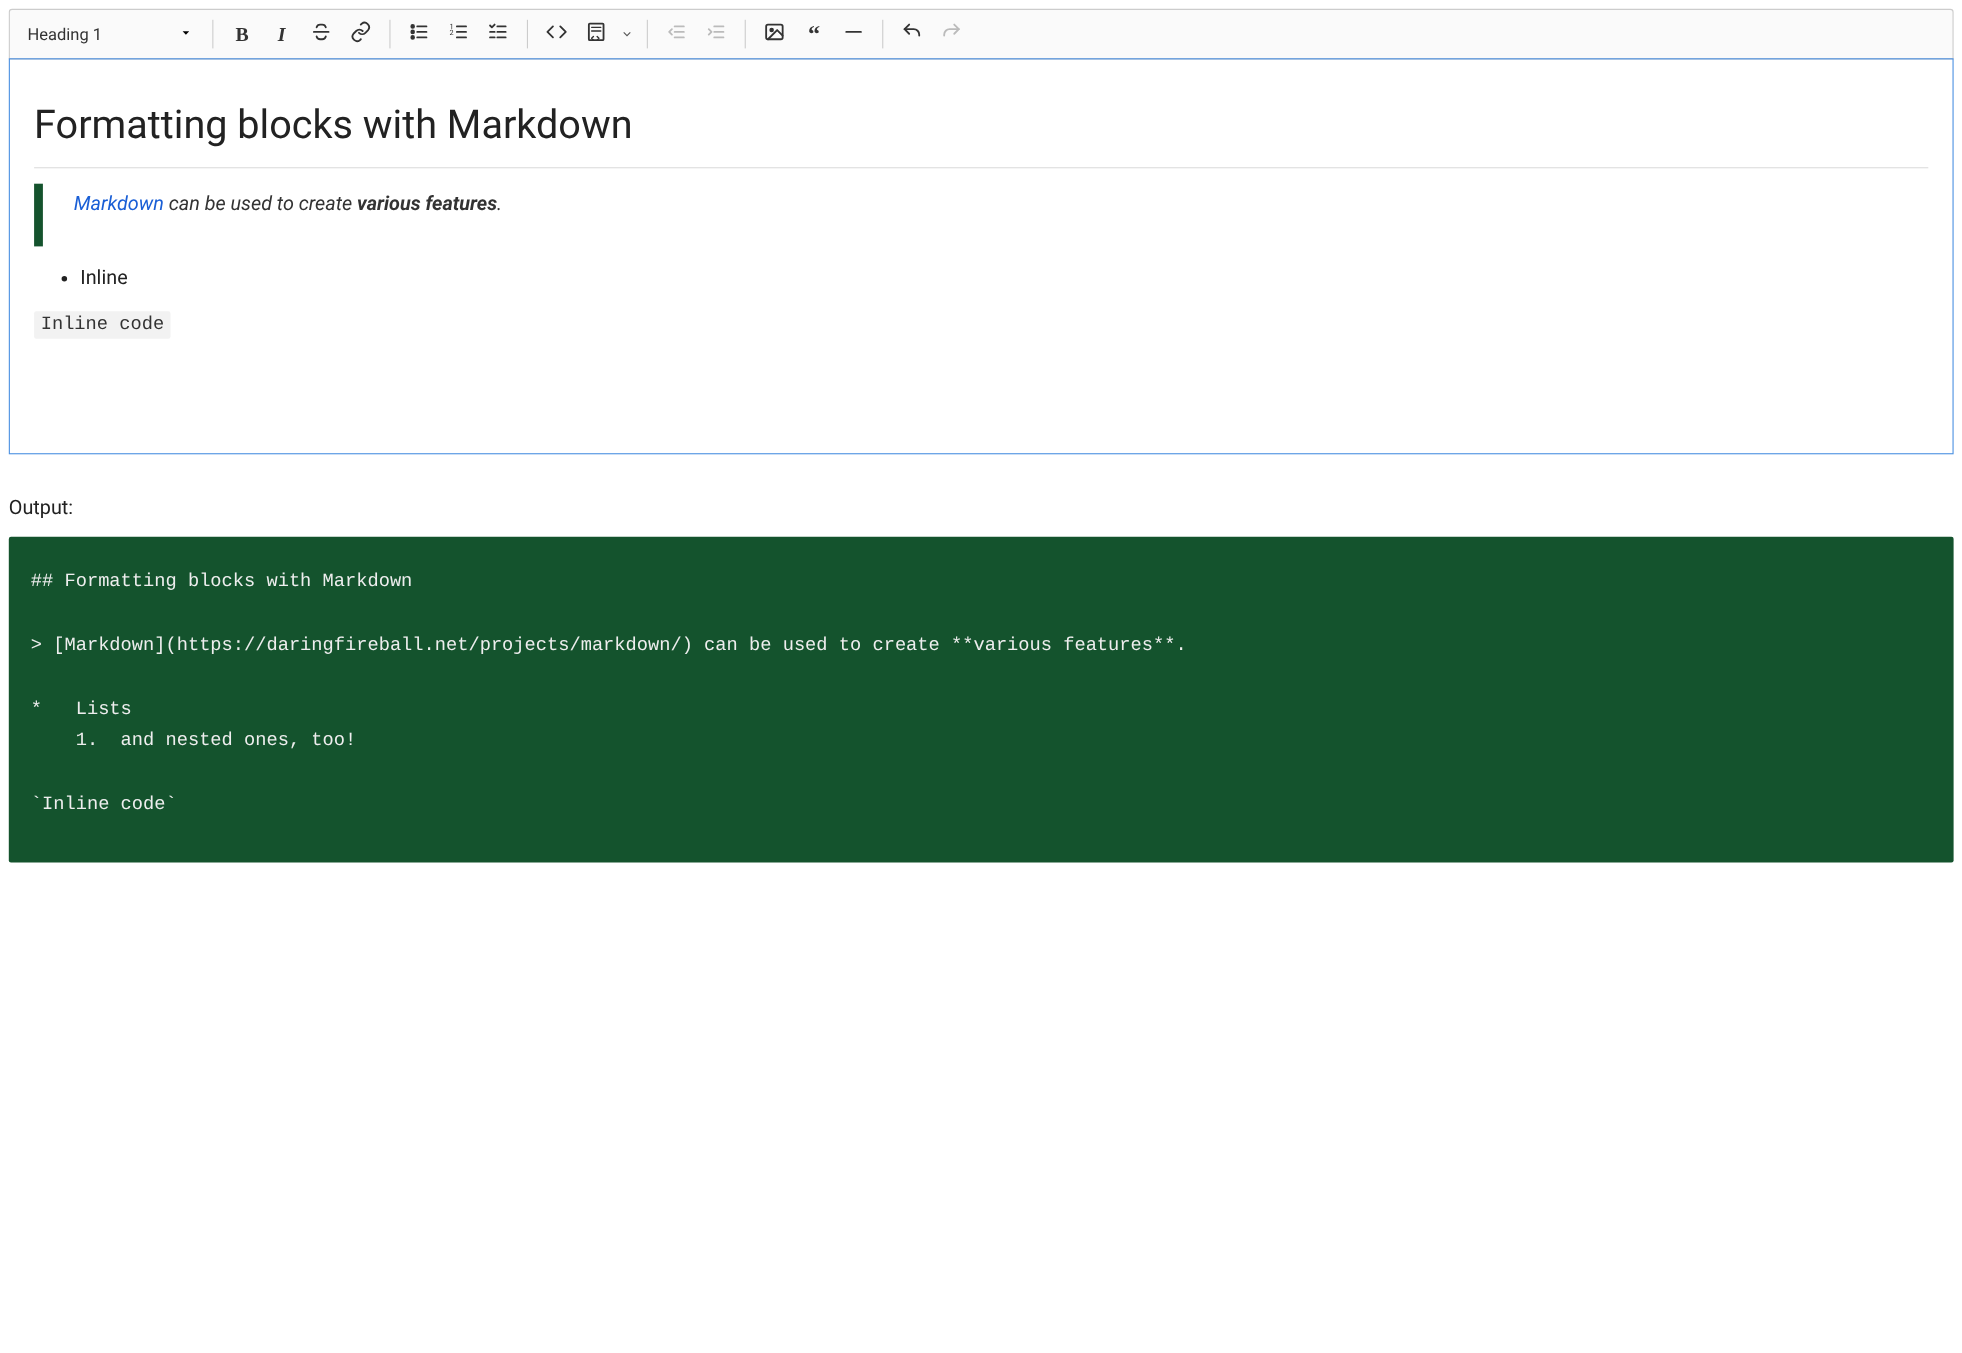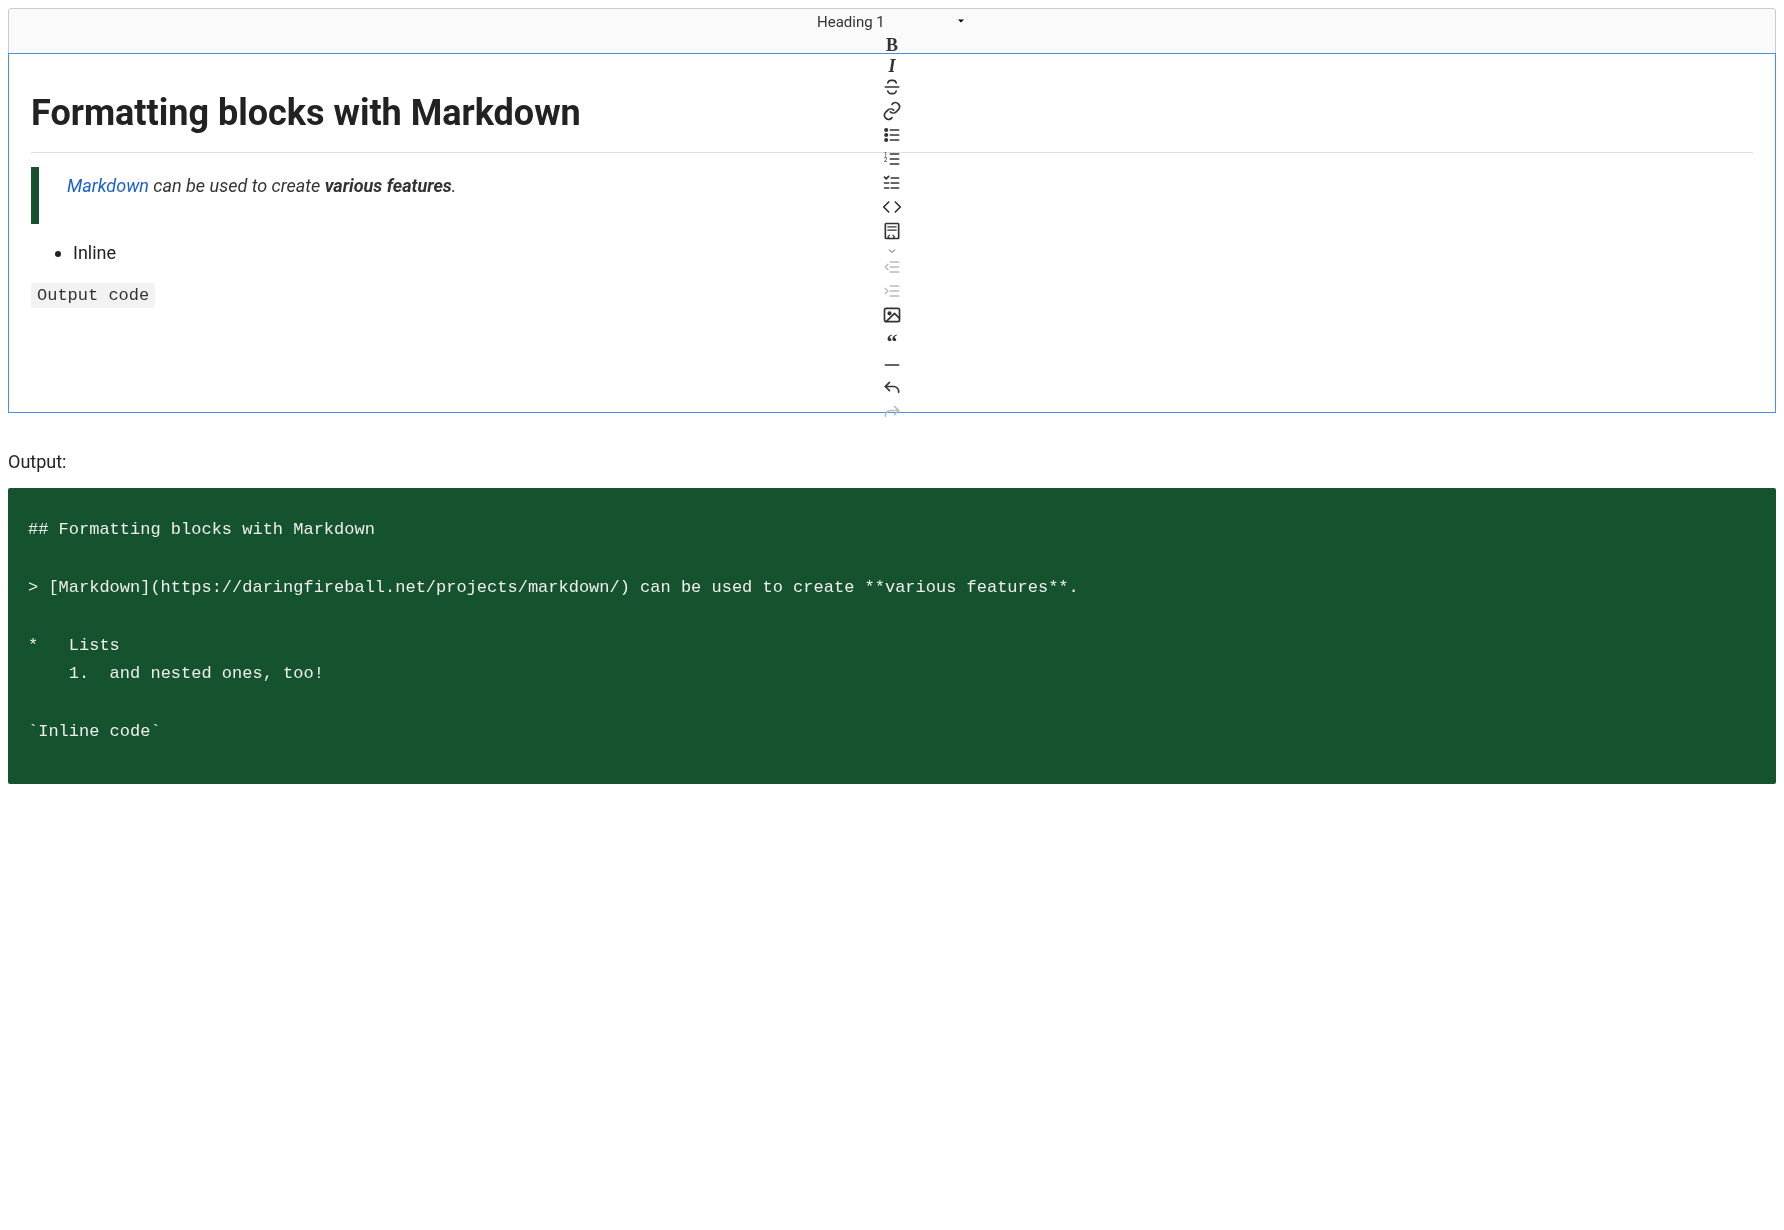--- a/index.html
+++ b/index.html
@@ -11,21 +11,20 @@
     color: #222;
   }
   .toolbar {
     display: flex;
     align-items: center;
     border: 1px solid #ccc;
     border-radius: 3px 3px 0 0;
     background: #fafafa;
     height: 46px;
     padding: 0 6px;
-    flex-direction: column;
   }
   .heading-select {
     display: flex;
     align-items: center;
     justify-content: space-between;
     width: 170px;
     padding: 4px 10px;
     font-size: 15px;
     color: #333;
     cursor: pointer;
@@ -58,21 +57,21 @@
 
   .editor {
     border: 1px solid #4a90e2;
     border-top: 1px solid #4a90e2;
     margin-top: -1px;
     padding: 38px 22px 60px 22px;
     min-height: 360px;
   }
   .editor h1 {
     font-size: 36px;
-    font-weight: 700;
+    font-weight: 400;
     color: #222;
     margin-bottom: 18px;
   }
   .hr-under {
     border: none;
     border-bottom: 1px solid #ddd;
     margin-bottom: 14px;
   }
   .blockquote {
     border-left: 8px solid #14532d;
@@ -286,21 +285,21 @@
   <h1>Formatting blocks with Markdown</h1>
   <hr class="hr-under">
   <div class="blockquote">
     <a href="#">Markdown</a><span> can be used to create </span><span class="bold">various features</span><span>.</span>
   </div>
   <ul class="ul">
     <li>
       <span>Inline</span>
     </li>
   </ul>
-  <div><span class="inline-code">Output code</span></div>
+  <div><span class="inline-code">Inline code</span></div>
 </div>
 
 <div class="output-label">Output:</div>
 <pre class="output-block">## Formatting blocks with Markdown
 
 &gt; [Markdown](https://daringfireball.net/projects/markdown/) can be used to create **various features**.
 
 *   Lists
     1.  and nested ones, too!
 

